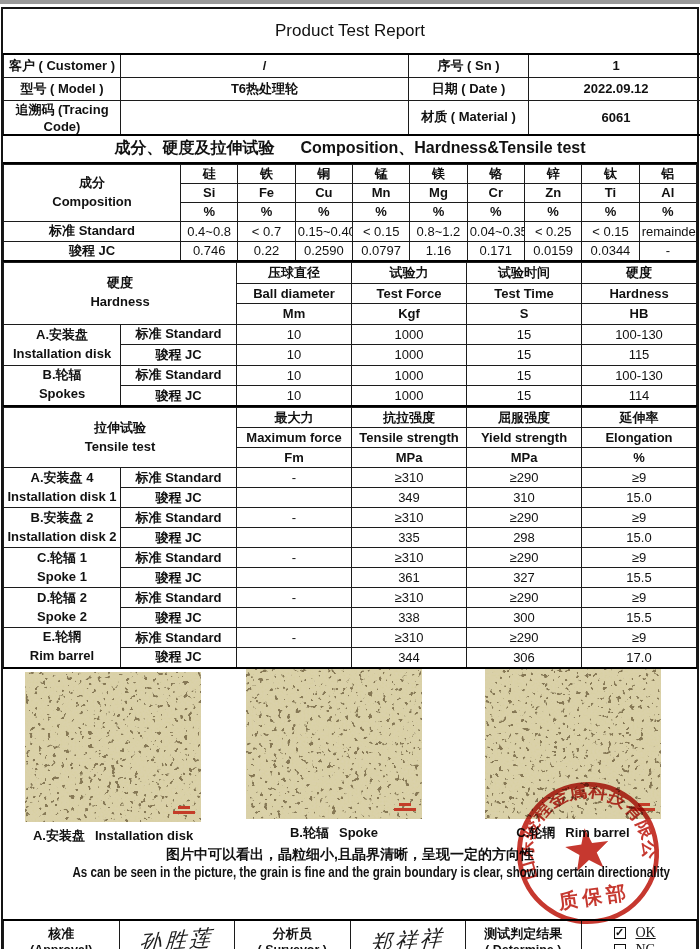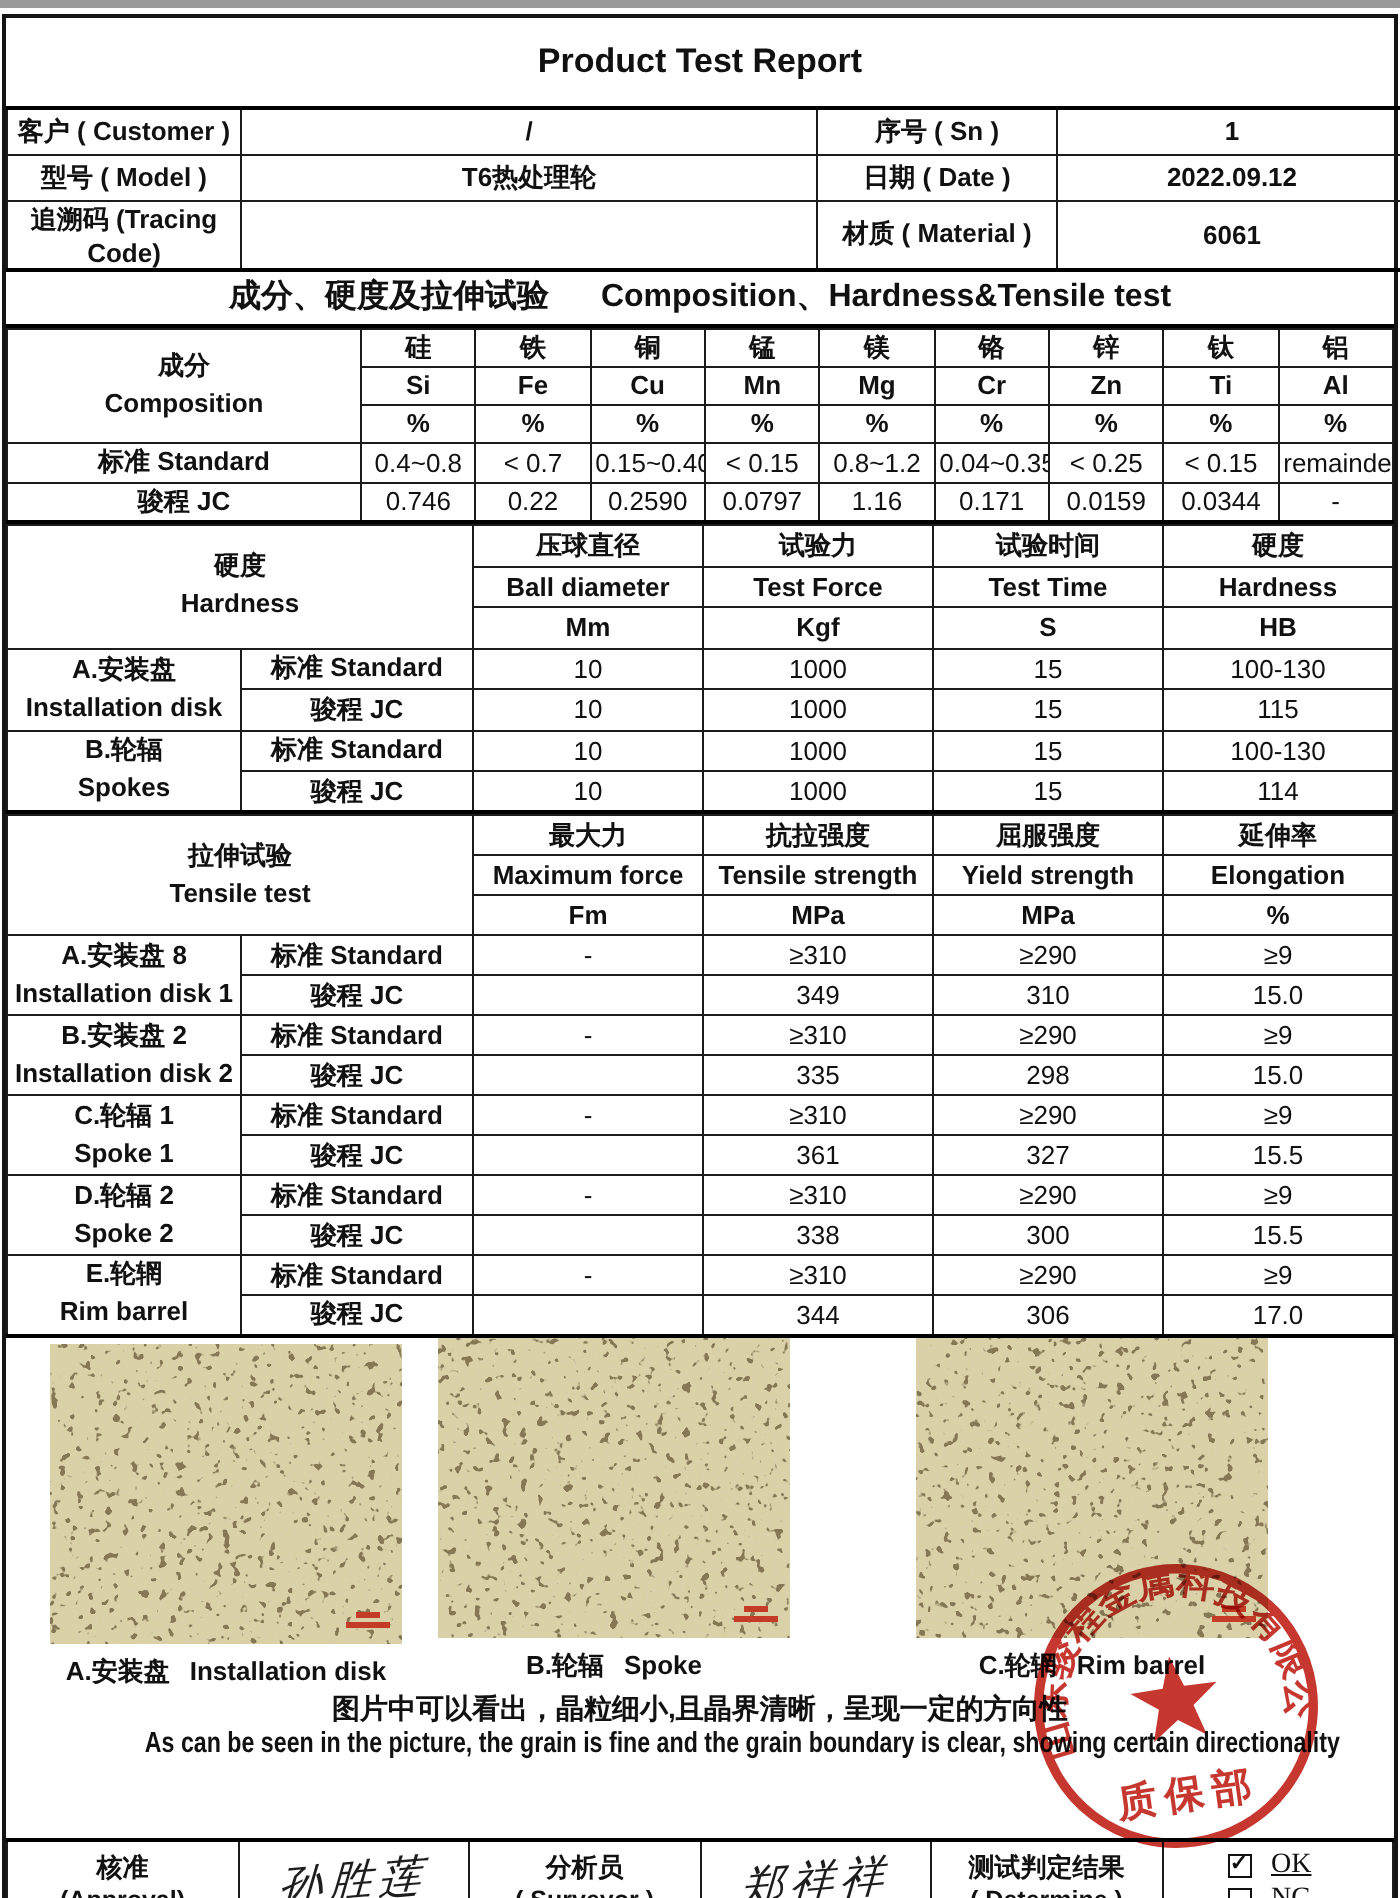--- a/index.html
+++ b/index.html
@@ -3,21 +3,21 @@
 <meta charset="utf-8">
 <style>
   * { box-sizing: border-box; margin: 0; padding: 0; }
   html,body { width: 700px; height: 949px; background: #fff; }
   body { font-family: "Liberation Sans", sans-serif; color: #111; position: relative; overflow: hidden; }
   .topstrip { height: 4px; background: #9a9a9a; }
   .page { margin: 3px 1px 0 1px; border: 2px solid #141414; background: #fff; }
 
   .header { height: 44px; display: flex; flex-direction: column; align-items: center; justify-content: center; }
   .title-zh { font-size: 18px; font-weight: bold; letter-spacing: 2px; }
-  .title-en { font-size: 17px; font-weight: bold; }
+  .title-en { font-size: 17px; font-weight: normal; }
 
   table.tbl { border-collapse: collapse; table-layout: fixed; width: 100%; }
   table.tbl td { border: 1px solid #1c1c1c; text-align: center; vertical-align: middle;
                  font-size: 13px; padding: 0 2px; overflow: hidden; }
   table.info { height: 69px; border-top: 2px solid #000; border-bottom: 2px solid #000; }
   table.info tr { height: 23px; }
   td.lbl { text-align: left; font-weight: bold; padding-left: 8px; font-size: 13px; }
   td.val { font-weight: bold; font-size: 13.5px; }
 
   .section-title { height: 28px; border-bottom: 2px solid #000; display: flex; align-items: center;
@@ -35,21 +35,21 @@
   table.hard tr { height: 20px; }
   table.tens { height: 260px; border-bottom: 2px solid #000; }
   table.tens tr { height: 20px; }
   td.grp { font-weight: bold; font-size: 13px; line-height: 1.45; }
 
   .micro { height: 250px; position: relative; }
   .micro-title { text-align: center; font-weight: bold; font-size: 16px; padding-top: 6px; height: 32px; }
   .micro-row { display: flex; height: 176px; }
   .micro-col { width: 176px; display: flex; flex-direction: column; }
   .micro-col.c1 { margin-left: 22px; justify-content: flex-end; }
-  .micro-col.c2 { margin-left: 18px; }
+  .micro-col.c2 { margin-left: 45px; }
   .micro-col.c3 { margin-left: 63px; }
   .micro-img { width: 176px; height: 150px; display: block; }
   .micro-caption { margin-top: 5px; text-align: center; font-weight: bold; font-size: 13px; white-space: nowrap; }
   .micro-caption .en { margin-left: 10px; }
   .note-zh { text-align: center; font-weight: bold; font-size: 14px; margin-top: 1px; }
   .note-en { text-align: center; font-weight: bold; font-size: 14.5px; white-space: nowrap;
              transform: scaleX(0.80); transform-origin: 50% 50%; }
   .stamp { position: absolute; left: 507px; top: 106px; width: 156px; height: 156px;
            transform: rotate(-8deg); opacity: 0.92; mix-blend-mode: multiply; z-index: 5; }
 
@@ -286,21 +286,21 @@
     </tr>
     <tr>
       <td class="hcell">Fm</td>
       <td class="hcell">MPa</td>
       <td class="hcell">MPa</td>
       <td class="hcell">%</td>
     </tr>
 
     <tr>
       <td class="grp" rowspan="2">
-        <div>A.安装盘 8</div>
+        <div>A.安装盘 4</div>
         <div>Installation disk 1</div>
       </td>
       <td class="rowlbl">标准 Standard</td>
       <td class="dval">-</td>
       <td class="dval">≥310</td>
       <td class="dval">≥290</td>
       <td class="dval">≥9</td>
     </tr>
     <tr>
       <td class="rowlbl">骏程 JC</td>

